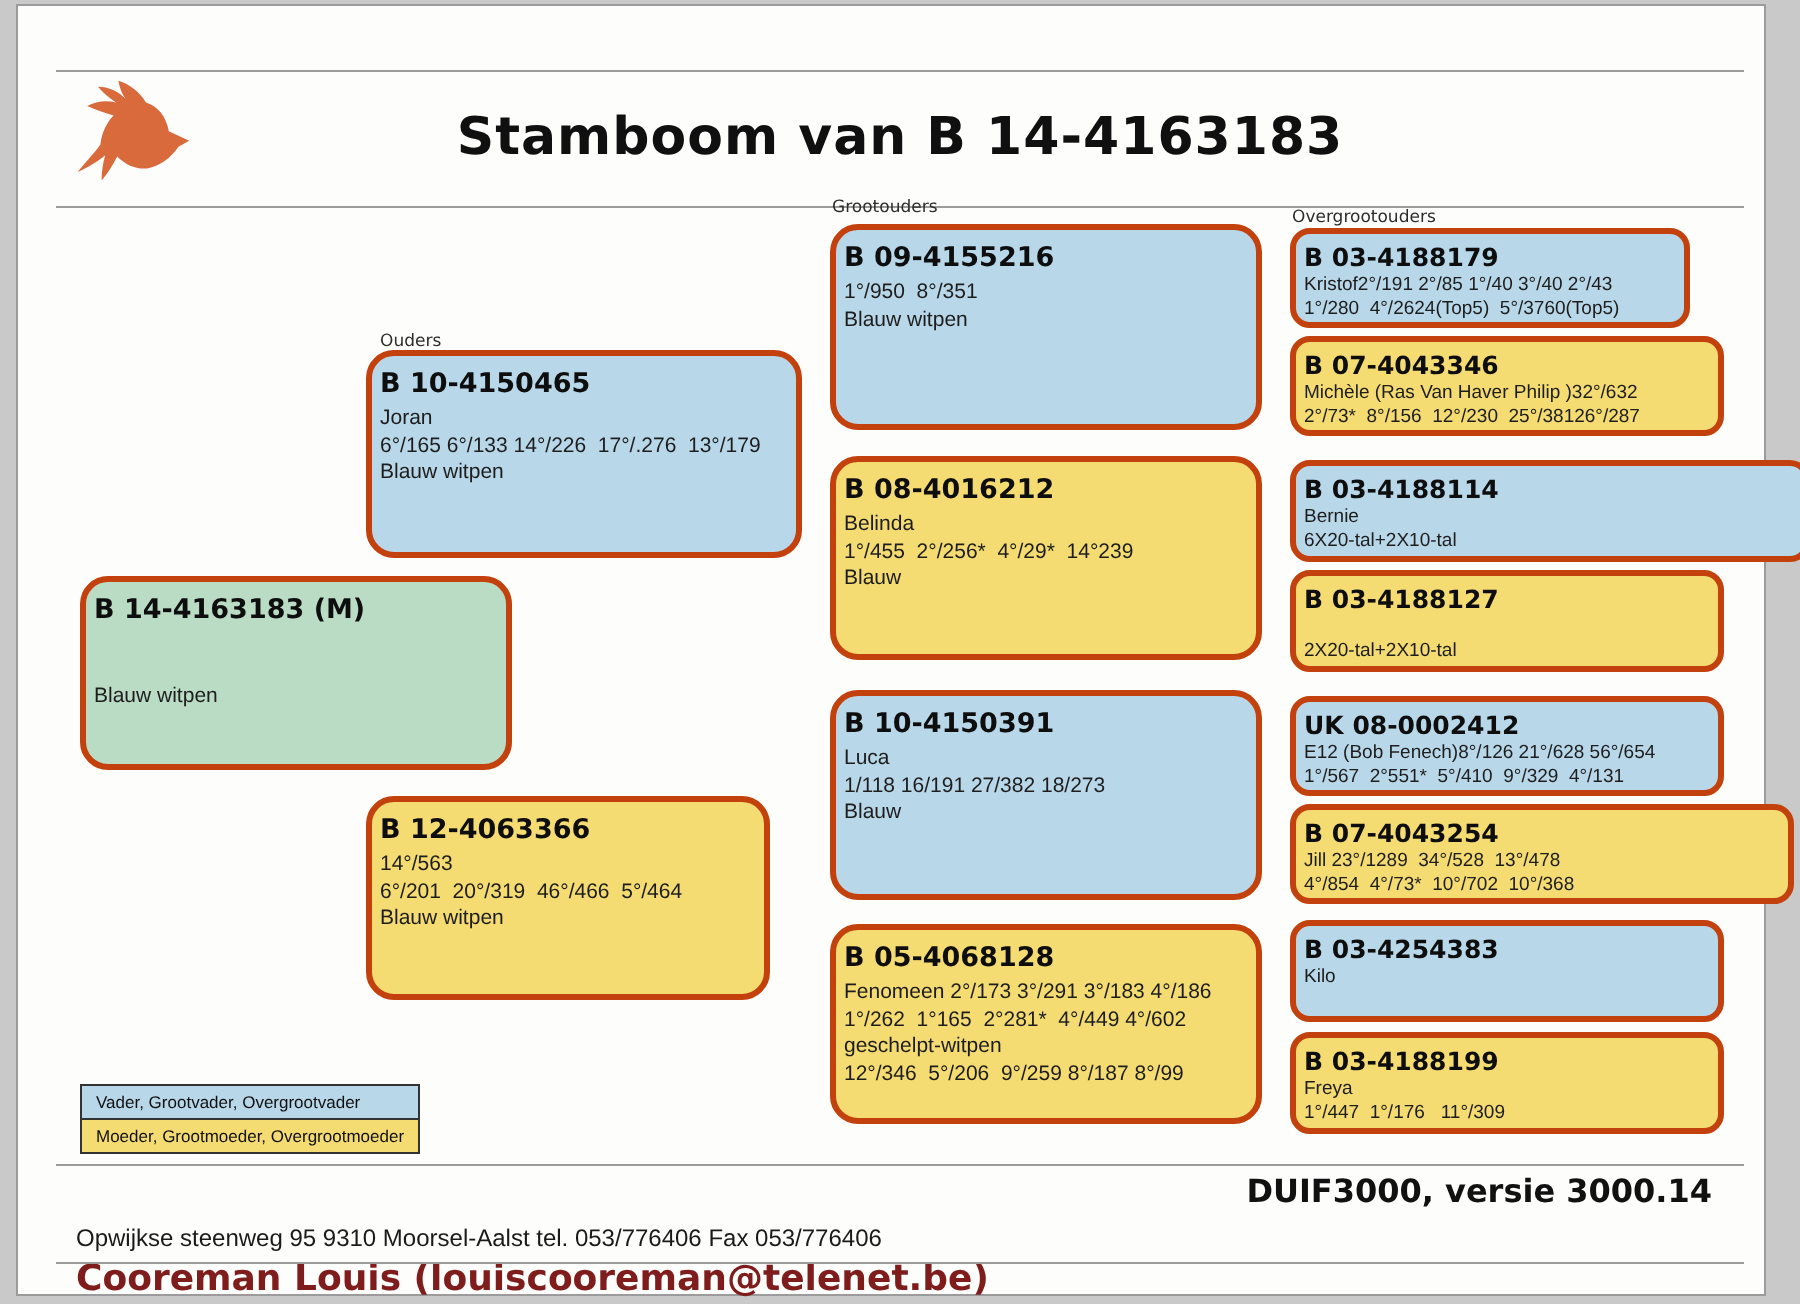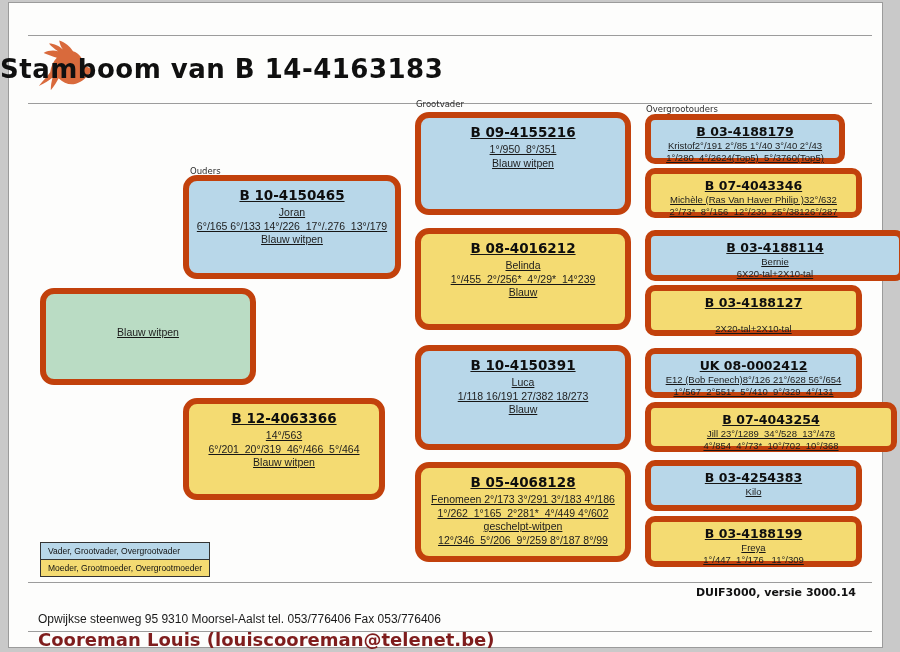--- a/index.html
+++ b/index.html
@@ -8,27 +8,27 @@
     background:#c9c9c9;
     font-family:"DejaVu Sans","Liberation Sans",sans-serif;
     color:#161616;
   }
   .paper {
     position:absolute; left:8px; top:2px; width:873px; height:644px;
     background:#fdfdfc; border:1px solid #9b9b9b;
   }
   .hr { position:absolute; height:1px; background:#9c9c9c; left:28px; width:844px; }
   .title {
-    position:absolute; top:54px; left:0; width:100%; 
+    position:absolute; top:54px; left:0; width:100%; text-align:center;
     font-size:26px; font-weight:bold; letter-spacing:.5px; color:#101010;
   }
   .genlabel { position:absolute; font-size:8.5px; color:#2c2c2c; }
   .box {
-    position:absolute; box-sizing:border-box; text-align:center;
-    border:6px solid #c2410c; border-radius:14px; padding:6px 4px 0 4px;text-decoration:underline;
+    position:absolute; box-sizing:border-box; 
+    border:3px solid #c2410c; border-radius:14px; padding:6px 4px 0 4px;
   }
   .box .ring { font-weight:bold; font-size:13.5px; white-space:pre-wrap; color:#0e0e0e; margin-bottom:3px; }
   .box .line { font-size:10.5px; font-family:"Liberation Sans",sans-serif; white-space:pre-wrap; line-height:1.3; color:#1d1d1d; }
   .box.small { border-radius:10px; padding-top:4px; }
   .box.small .ring { font-size:12.5px; margin-bottom:1px; }
   .box.small .line { font-size:9.5px; line-height:1.25; }
   .blue  { background:#b8d7e9; }
   .yellow{ background:#f4db72; }
   .green { background:#badcc4; }
   .subject-gap { height:26px; }
@@ -37,21 +37,21 @@
   .legend-cell {
     box-sizing:border-box; width:170px; height:18px; line-height:16px;
     border:1px solid #333; font-size:8.5px; padding-left:7px; text-align:left;
     font-family:"Liberation Sans",sans-serif; color:#111;
   }
   .legend-cell + .legend-cell { margin-top:-1px; }
   .footer-owner {
     position:absolute; left:38px; top:585px; font-size:18px; font-weight:bold; color:#7f1d1d;margin-top:44px;
   }
   .footer-soft {
-    position:absolute; right:44px; top:586px; font-size:11px; font-weight:bold; color:#111;
+    position:absolute; right:44px; top:586px; font-size:16px; font-weight:bold; color:#111;
   }
   .footer-addr {
     position:absolute; left:38px; top:612px; font-size:12px;
     font-family:"Liberation Sans",sans-serif; color:#1a1a1a;
   }
   .logo { position:absolute; left:36px; top:38px; width:68px; height:60px; }
 </style>
 </head>
 <body>
 
@@ -61,24 +61,25 @@
 
 <svg class="logo" viewBox="0 0 110 100" aria-hidden="true">
   <path fill="#d96a3c" d="M96 54 L79 46 C77 34 70 25 60 22 C55 14 47 7 37 4 C38 10 40 15 43 19 C37 13 29 9 20 9 C24 14 29 18 35 22 C27 20 18 21 11 25 C18 28 26 31 33 33 C27 39 23 48 22 57 C18 63 11 70 3 80 C12 76 20 71 26 66 C24 73 23 80 23 87 C29 80 33 73 36 67 C43 74 52 78 61 77 C72 75 81 68 87 59 Z"></path>
 </svg>
 
 <div class="title">Stamboom van B 14-4163183</div>
 
 <div class="hr" style="top:103px"></div>
 
 <span class="genlabel" style="left:190px; top:166px">Ouders</span>
-<span class="genlabel" style="left:416px; top:99px">Grootvader</span>
+<span class="genlabel" style="left:416px; top:99px">Grootouders</span>
 <span class="genlabel" style="left:646px; top:104px">Overgrootouders</span>
 
 <div class="box green" style="left:40px; top:288px; width:216px; height:97px">
+  <div class="ring">B 14-4163183 (M)</div>
   <div class="subject-gap"></div>
   <div class="line">Blauw witpen</div>
 </div>
 
 <div class="box blue" style="left:183px; top:175px; width:218px; height:104px">
   <div class="ring">B 10-4150465</div>
   <div class="line">Joran</div>
   <div class="line">6°/165 6°/133 14°/226  17°/.276  13°/179</div>
   <div class="line">Blauw witpen</div>
 </div>

